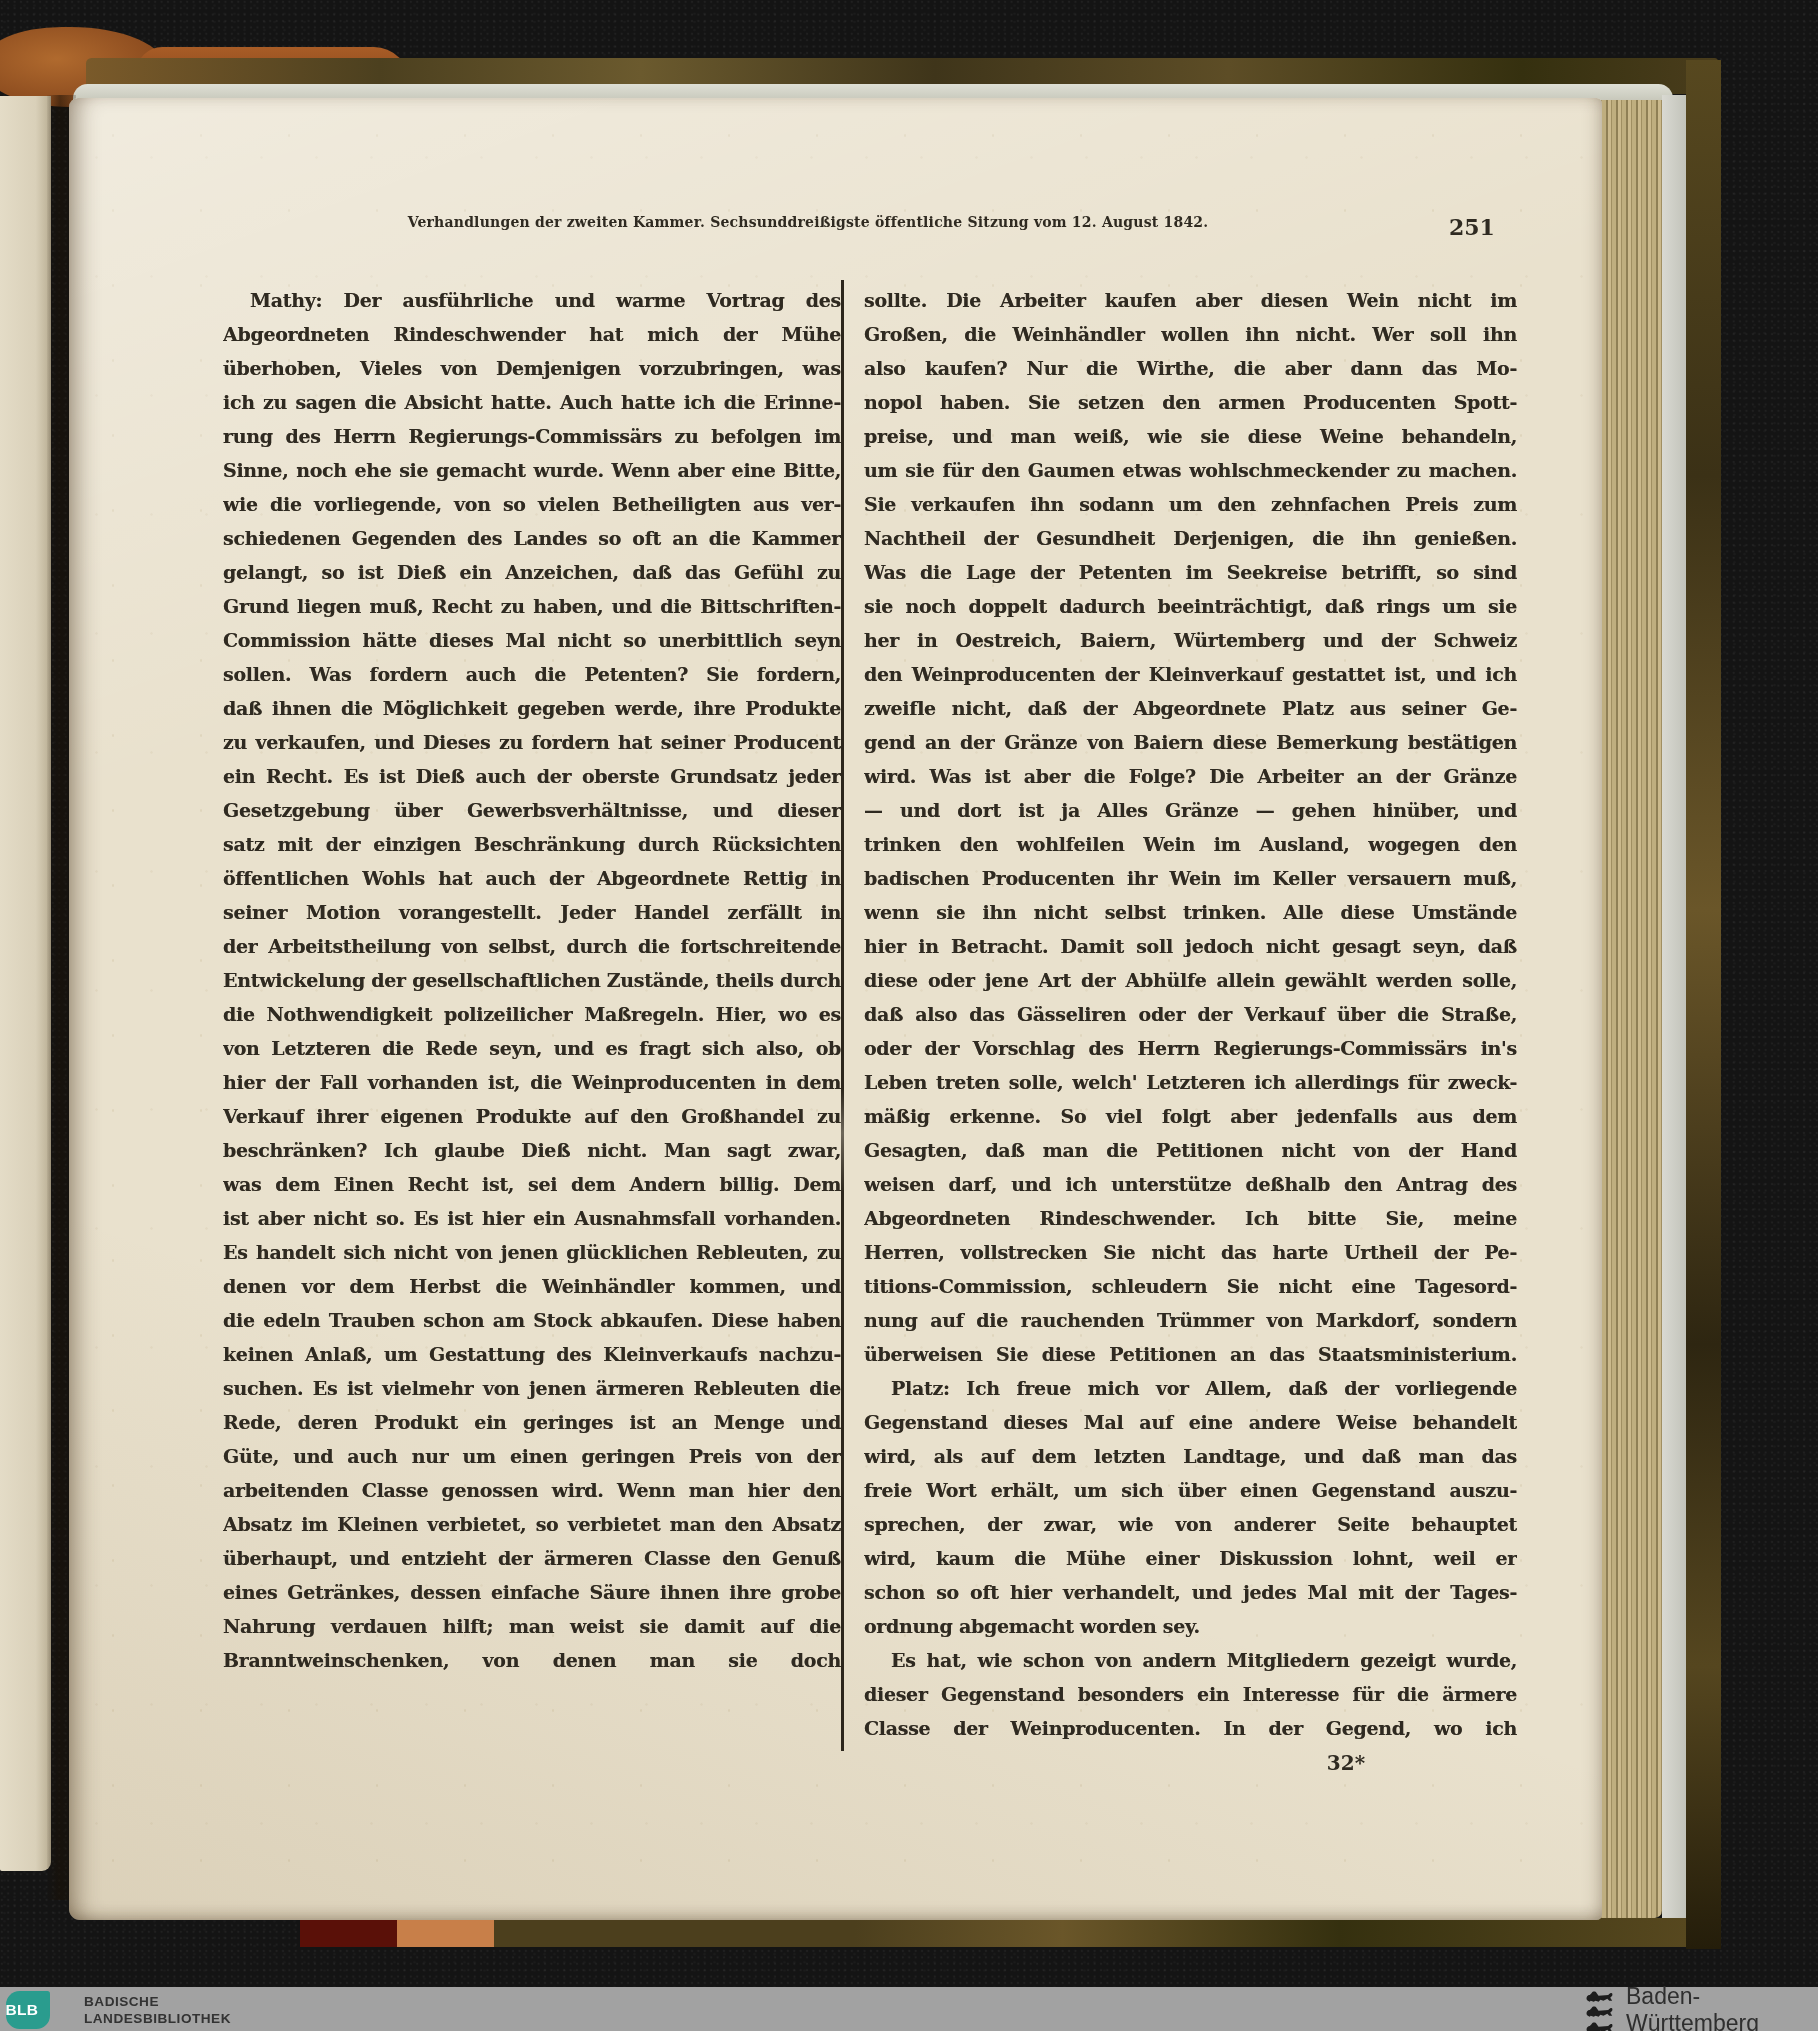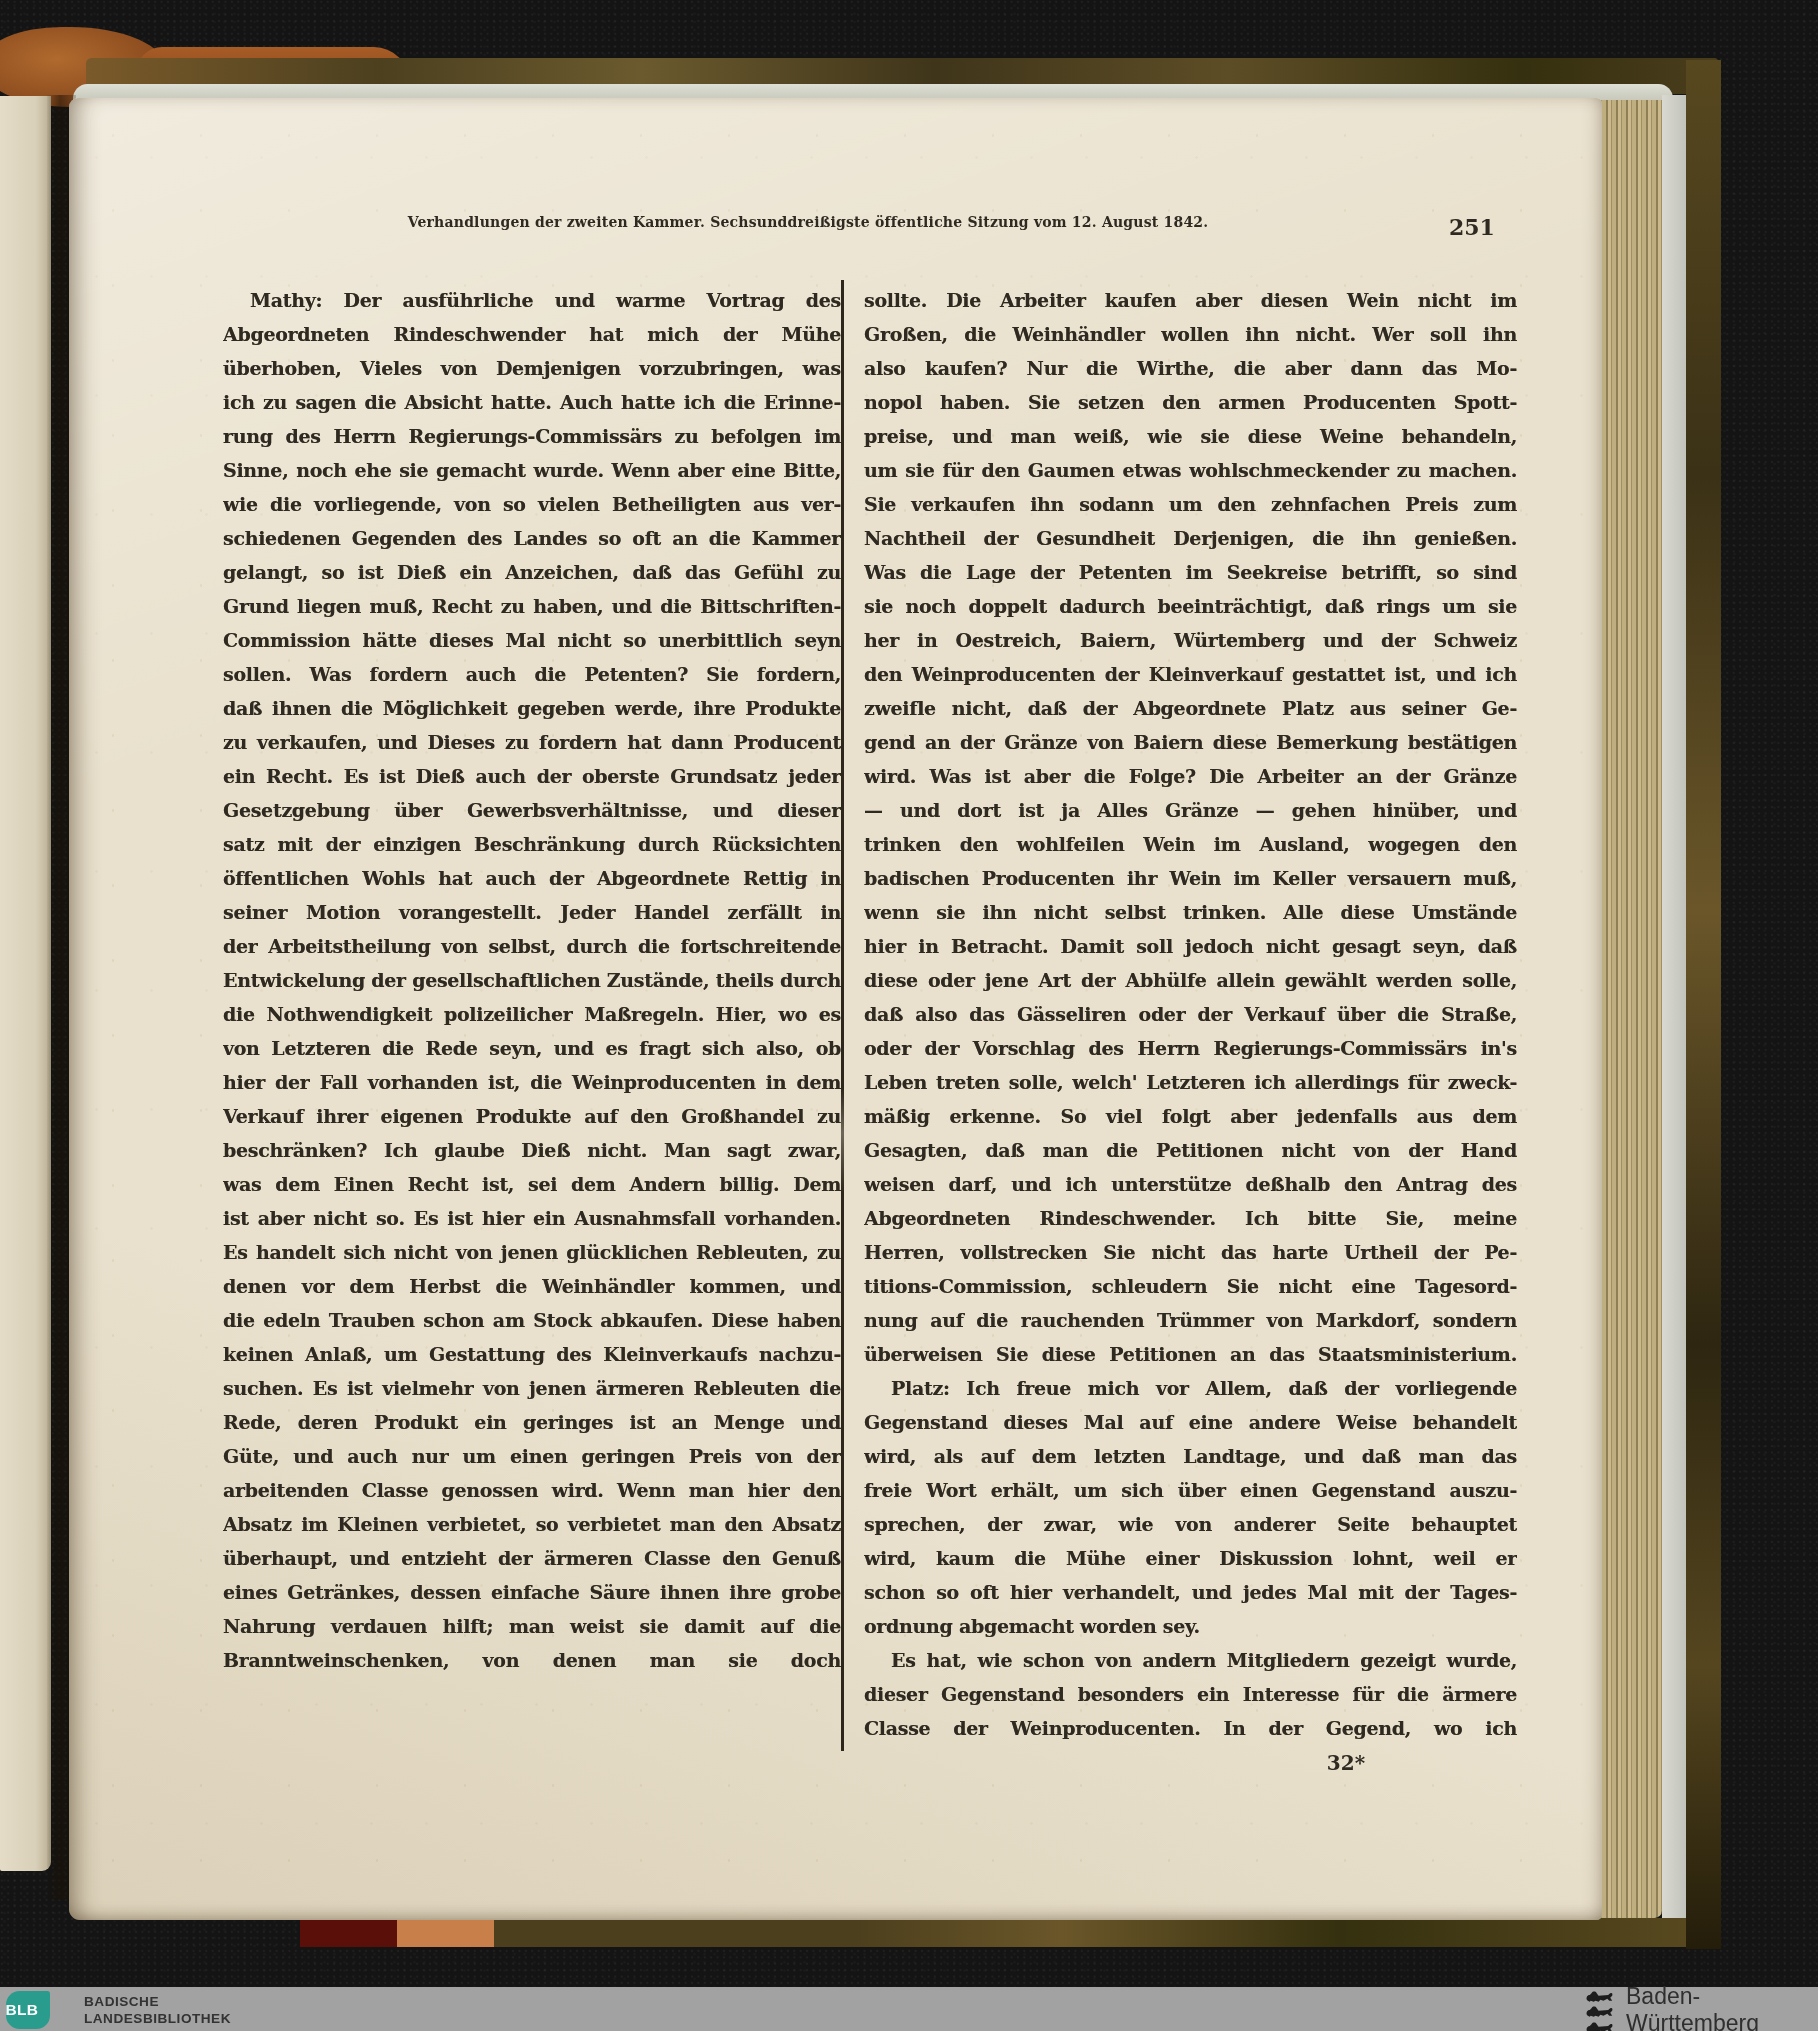--- a/index.html
+++ b/index.html
@@ -113,21 +113,21 @@
         <div class="tl">ich zu sagen die Absicht hatte. Auch hatte ich die Erinne-</div>
         <div class="tl">rung des Herrn Regierungs-Commissärs zu befolgen im</div>
         <div class="tl">Sinne, noch ehe sie gemacht wurde. Wenn aber eine Bitte,</div>
         <div class="tl">wie die vorliegende, von so vielen Betheiligten aus ver-</div>
         <div class="tl">schiedenen Gegenden des Landes so oft an die Kammer</div>
         <div class="tl">gelangt, so ist Dieß ein Anzeichen, daß das Gefühl zu</div>
         <div class="tl">Grund liegen muß, Recht zu haben, und die Bittschriften-</div>
         <div class="tl">Commission hätte dieses Mal nicht so unerbittlich seyn</div>
         <div class="tl">sollen. Was fordern auch die Petenten? Sie fordern,</div>
         <div class="tl">daß ihnen die Möglichkeit gegeben werde, ihre Produkte</div>
-        <div class="tl">zu verkaufen, und Dieses zu fordern hat dann Producent</div>
+        <div class="tl">zu verkaufen, und Dieses zu fordern hat seiner Producent</div>
         <div class="tl">ein Recht. Es ist Dieß auch der oberste Grundsatz jeder</div>
         <div class="tl">Gesetzgebung über Gewerbsverhältnisse, und dieser Grund-</div>
         <div class="tl">satz mit der einzigen Beschränkung durch Rücksichten des</div>
         <div class="tl">öffentlichen Wohls hat auch der Abgeordnete Rettig in</div>
         <div class="tl">seiner Motion vorangestellt. Jeder Handel zerfällt in</div>
         <div class="tl">der Arbeitstheilung von selbst, durch die fortschreitende</div>
         <div class="tl">Entwickelung der gesellschaftlichen Zustände, theils durch</div>
         <div class="tl">die Nothwendigkeit polizeilicher Maßregeln. Hier, wo es</div>
         <div class="tl">von Letzteren die Rede seyn, und es fragt sich also, ob</div>
         <div class="tl">hier der Fall vorhanden ist, die Weinproducenten in dem</div>

